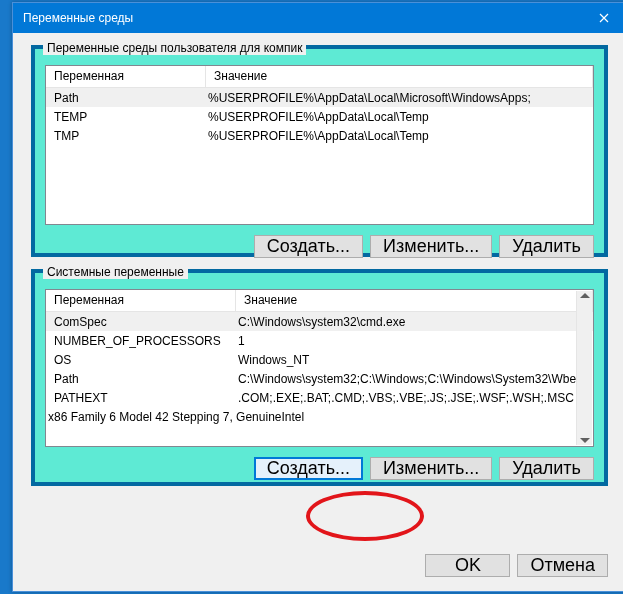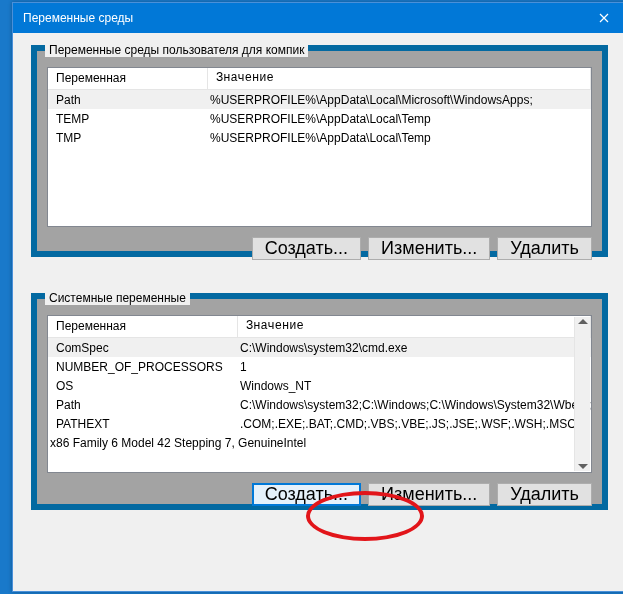--- a/index.html
+++ b/index.html
@@ -3,27 +3,27 @@
 <meta charset="utf-8">
 <style>
   * { box-sizing: border-box; font-family: "Segoe UI", Tahoma, sans-serif; }
   body { margin: 0; background: #1979ca; width: 623px; height: 594px; overflow: hidden; }
   .window { position: absolute; left: 12px; top: 2px; width: 615px; height: 590px; background: #fff; border: 1px solid #4a90d9; box-shadow: 0 0 4px rgba(0,0,0,0.3); }
   .titlebar { height: 30px; background: #0178d7; color: #fff; display: flex; align-items: center; font-size: 12px; }
   .titlebar .title { padding-left: 10px; flex: 1; }
   .titlebar .close { width: 45px; height: 30px; display: flex; align-items: center; justify-content: center; cursor: pointer; }
   .titlebar .close svg { width: 10px; height: 10px; }
   .client { padding: 12px 18px 14px 18px; background: #f0f0f0; height: calc(100% - 30px); position: relative; }
-  .group { border: 6px solid #0369a1; background: #a3a3a3; position: relative; padding: 16px 10px 10px 10px; margin-bottom: 36px; }
+  .group { border: 4px solid #0369a1; background: #5eead4; position: relative; padding: 16px 10px 10px 10px; margin-bottom: 12px; }
   .group-label { position: absolute; top: -8px; left: 8px; background: #f0f0f0; padding: 0 4px; font-size: 12px; color: #000; }
   .listview { background: #fff; border: 1px solid #828790; height: 160px; overflow: hidden; position: relative; }
   .lv-header { display: flex; border-bottom: 1px solid #e5e5e5; height: 22px; font-size: 12px; }
   .lv-header .col { padding: 3px 8px; border-right: 1px solid #e5e5e5; background: #fff; }
   .lv-header .col1 { width: 160px; }
-  .lv-header .col2 { flex: 1; font-family: Liberation Mono, monospace; }
+  .lv-header .col2 { flex: 1; }
   .lv-body { font-size: 12px; }
   .lv-row { display: flex; height: 19px; align-items: center; }
   .lv-row.sel { background: #f0f0f0; }
   .lv-row .c1 { width: 160px; padding: 0 8px; white-space: nowrap; overflow: hidden; }
   .lv-row .c2 { flex: 1; padding: 0 2px; white-space: nowrap; overflow: hidden; }
   .lv2 .lv-header .col1 { width: 190px; }
   .lv2 .lv-row .c1 { width: 190px; }
   .btnrow { display: flex; justify-content: flex-end; gap: 7px; margin-top: 10px; }
   .btn { min-width: 85px; height: 23px; background: #e1e1e1; border: 1px solid #adadad; font-size: 18px; padding: 0 12px; cursor: pointer; display: inline-flex; align-items: center; justify-content: center; color: #000; }
   .btn.focused { border: 2px solid #0078d7; background: #e5f1fb; padding: 0 11px; height: 23px; }
@@ -111,17 +111,21 @@
         </div>
         <div class="scrollbar-stub"></div>
       </div>
       <div class="btnrow" style="position:relative;">
         <button class="btn focused">Создать...</button>
         <button class="btn">Изменить...</button>
         <button class="btn">Удалить</button>
       </div>
     </div>
 
+    <div class="bottom-btns">
+      <button class="btn">OK</button>
+      <button class="btn">Отмена</button>
+    </div>
 
     <div class="highlight-oval" style="left:293px; top:458px; width:118px; height:50px;"></div>
 
   </div>
 </div>
 
 </body></html>

